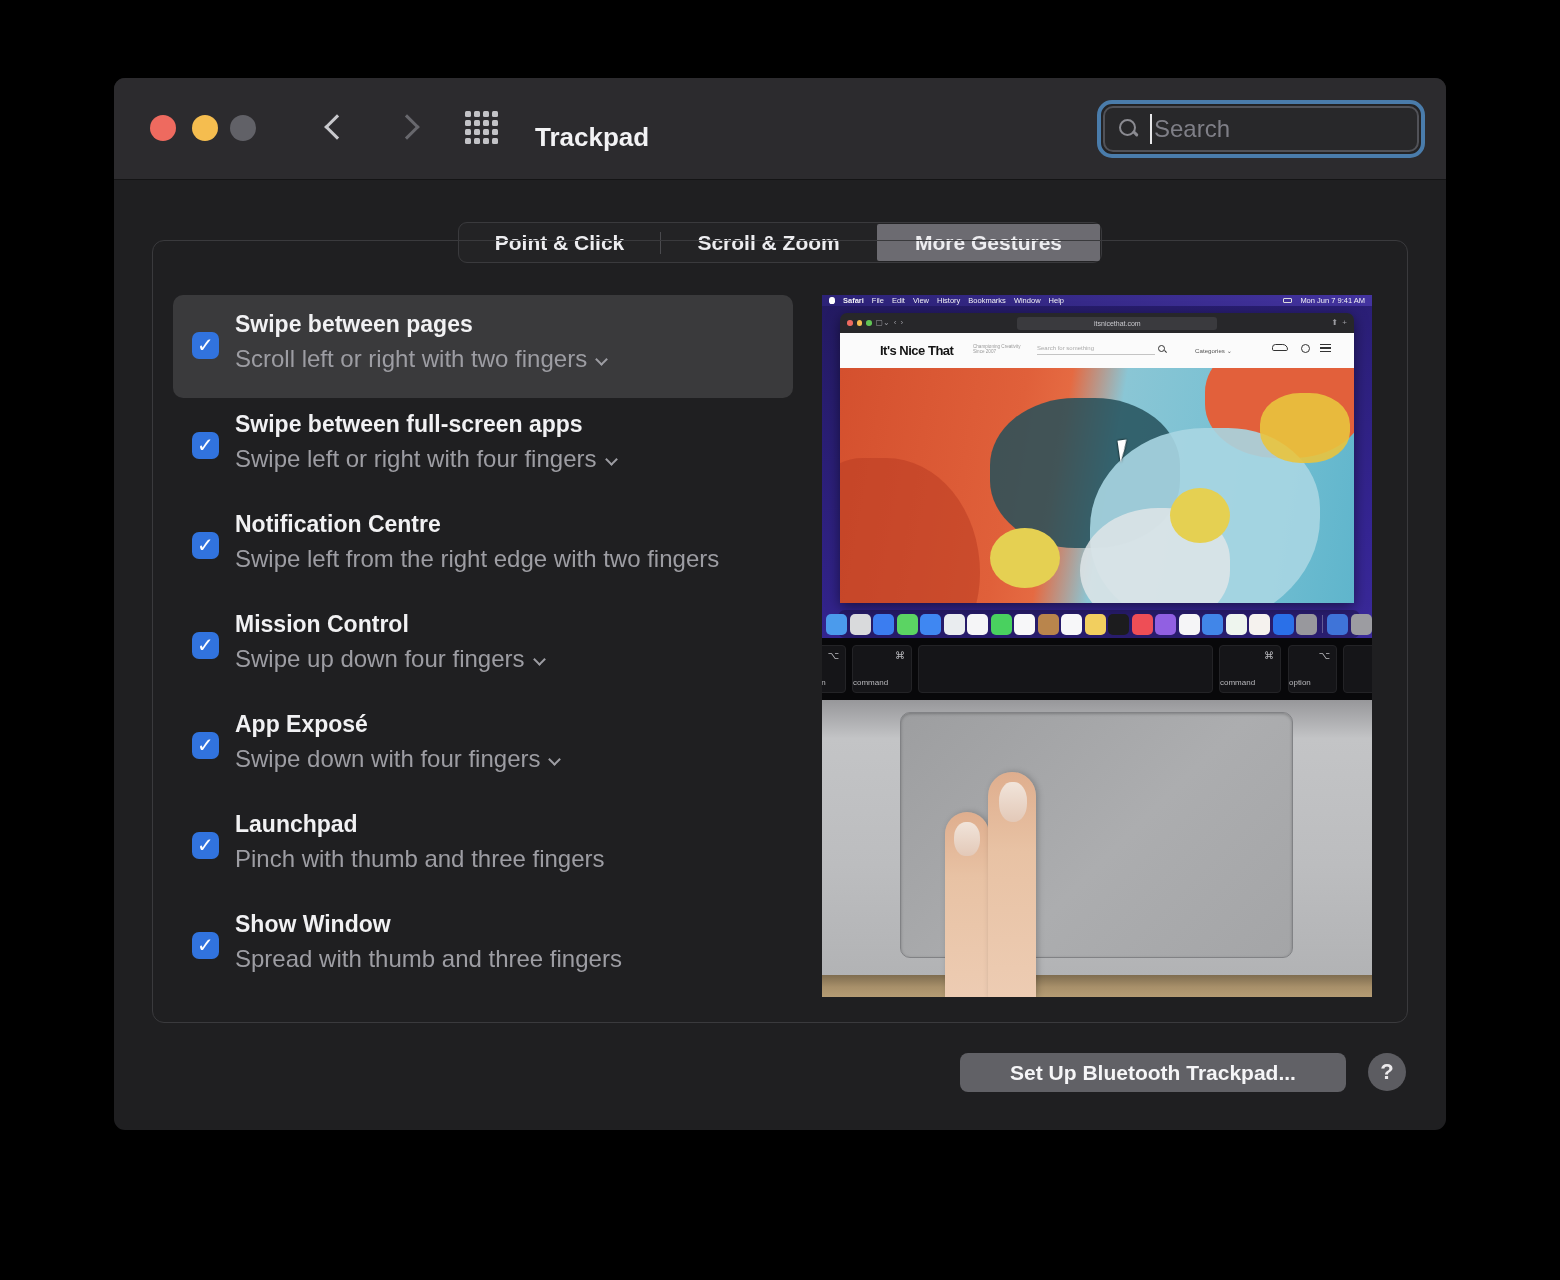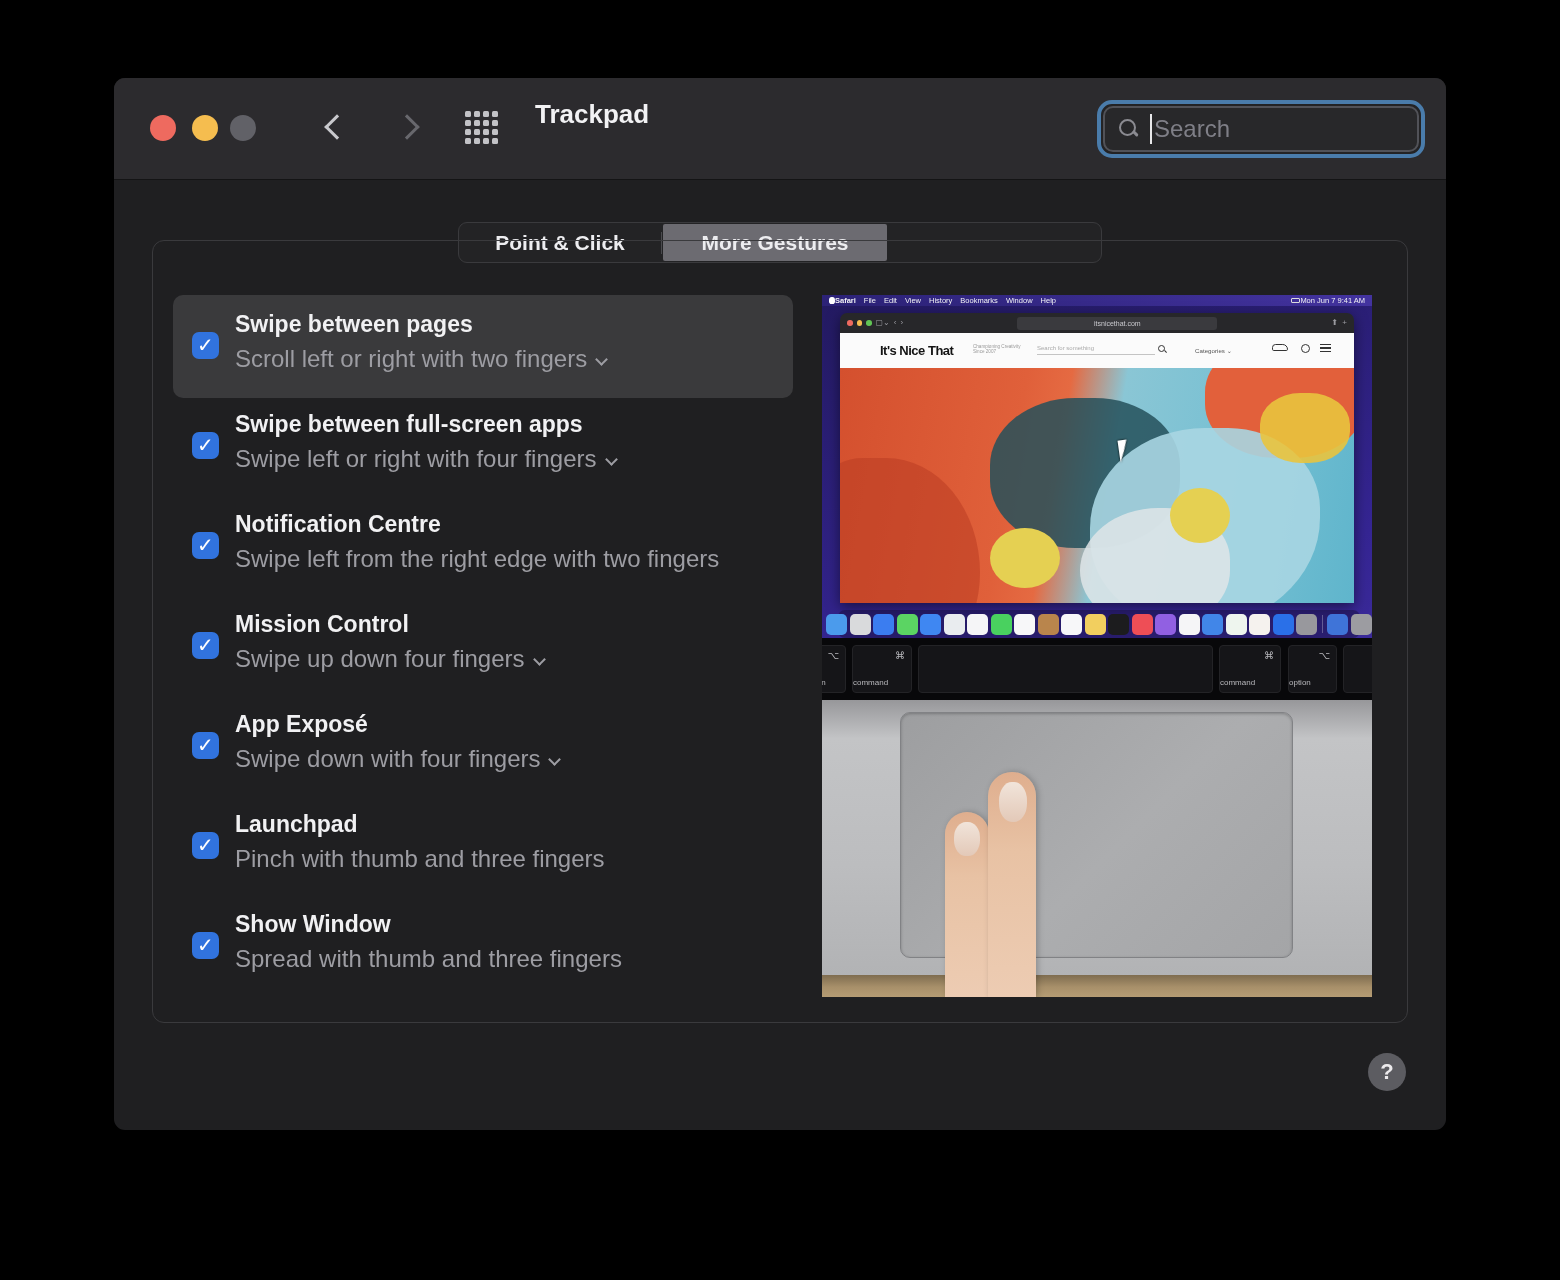--- a/index.html
+++ b/index.html
@@ -19,21 +19,21 @@
   .navchev{position:absolute;top:36px;width:28px;height:28px;}
   .navchev i{position:absolute;top:4px;width:18px;height:18px;border-style:solid;border-color:#c9c9cd;
              border-width:3.5px 3.5px 0 0;display:block;}
   .nav-back{left:206px;}
   .nav-back i{left:8px;transform:rotate(-135deg);}
   .nav-fwd{left:282px;}
   .nav-fwd i{left:2px;transform:rotate(45deg);border-color:#68686d;}
   .gridicon{position:absolute;left:351px;top:33px;width:36px;height:36px;display:grid;
             grid-template-columns:repeat(4,6px);grid-template-rows:repeat(4,6px);gap:3px;}
   .gridicon b{background:#c2c2c6;border-radius:1.5px;}
-  .win-title{position:absolute;left:421px;top:21px;font-size:26px;font-weight:700;color:#f2f2f4;}
+  .win-title{position:absolute;left:421px;top:44px;font-size:26px;font-weight:700;color:#f2f2f4;}
   .search{position:absolute;left:983px;top:22px;width:328px;height:58px;border-radius:15px;
           border:4px solid #4a7cab;background:#232325;padding:2px;}
   .search-inner{width:100%;height:100%;border-radius:10px;border:2px solid #515258;background:#28282a;
                 display:flex;align-items:center;padding-left:13px;}
   .mag{position:relative;width:22px;height:22px;margin-right:10px;flex:0 0 auto;}
   .mag::before{content:"";position:absolute;left:1px;top:1px;width:13px;height:13px;border:2.5px solid #8b8b91;border-radius:50%;}
   .mag::after{content:"";position:absolute;left:14px;top:14px;width:7px;height:2.5px;background:#8b8b91;
               transform:rotate(45deg);border-radius:2px;}
   .caret{width:2px;height:30px;background:#e8e8ea;margin-right:2px;flex:0 0 auto;}
   .placeholder{font-size:24px;color:#7f7f87;}
@@ -67,21 +67,21 @@
   .setup-btn{position:absolute;left:846px;top:975px;width:386px;height:39px;background:#616166;
              border:none;border-radius:8px;color:#f5f5f7;font-size:21px;font-weight:600;font-family:inherit;}
   .help-btn{position:absolute;left:1254px;top:975px;width:38px;height:38px;border-radius:50%;
             background:#5c5c61;color:#eceaec;font-size:22px;font-weight:700;line-height:38px;text-align:center;}
 
   
   .video{position:absolute;left:708px;top:217px;width:550px;height:702px;overflow:hidden;
          background:linear-gradient(165deg,#231a61 0%,#352593 45%,#4c3ab0 100%);}
   .v-menubar{position:absolute;left:0;top:0;width:100%;height:11px;
              background:linear-gradient(90deg,#2c2277,#43339f);display:flex;align-items:center;
-             padding:0 7px;gap:0;font-size:7.5px;color:#f2f2f6;white-space:nowrap;}
+             padding:0 7px;gap:8px;font-size:7.5px;color:#f2f2f6;white-space:nowrap;}
   .v-menubar .apple{width:6px;height:7px;background:#fff;border-radius:45% 45% 40% 40%;flex:0 0 auto;}
   .v-menubar .sp{flex:1;}
   .v-menubar .stat{width:9px;height:5px;border:1px solid #ddd;border-radius:1px;}
   .v-safari{position:absolute;left:18px;top:18px;width:514px;height:290px;border-radius:7px 7px 0 0;
             overflow:hidden;box-shadow:0 4px 14px rgba(0,0,0,.5);}
   .v-chrome{height:20px;background:#27272a;display:flex;align-items:center;padding:0 7px;gap:4px;}
   .v-chrome .d{width:5.5px;height:5.5px;border-radius:50%;}
   .v-chrome .gl{color:#9a9aa0;font-size:8px;line-height:1;}
   .v-pill{margin-left:auto;margin-right:auto;width:200px;height:13px;background:#3a3a3e;border-radius:3px;
           color:#c9c9ce;font-size:7px;line-height:13px;text-align:center;}
@@ -183,20 +183,21 @@
         <span class="mag"></span>
         <span class="caret"></span>
         <span class="placeholder">Search</span>
       </div>
     </div>
   </div>
 
   <div class="seg">
     <button class="t0">Point &amp; Click</button>
     <span class="divider"></span>
+    <button class="t1">Scroll &amp; Zoom</button>
     <button class="t2">More Gestures</button>
   </div>
 
   <div class="panel"></div>
 
   <div id="gesture-list">
   <div class="row hl" style="top: 217px;">
     <span class="g-check">✓</span>
     <span class="g-title">Swipe between pages</span>
     <span class="g-sub"><span class="g-sub-text">Scroll left or right with two fingers</span><span class="chev"></span></span>
@@ -336,14 +337,15 @@
 
     <div class="v-body"></div>
     <div class="v-trackpad"></div>
     <div class="v-desk"></div>
     <span class="finger f1"></span>
     <span class="finger f2"></span>
     <span class="nail n1"></span>
     <span class="nail n2"></span>
   </div>
 
+  <button class="setup-btn">Set Up Bluetooth Trackpad...</button>
   <div class="help-btn">?</div>
 </div>
 
 </body></html>

